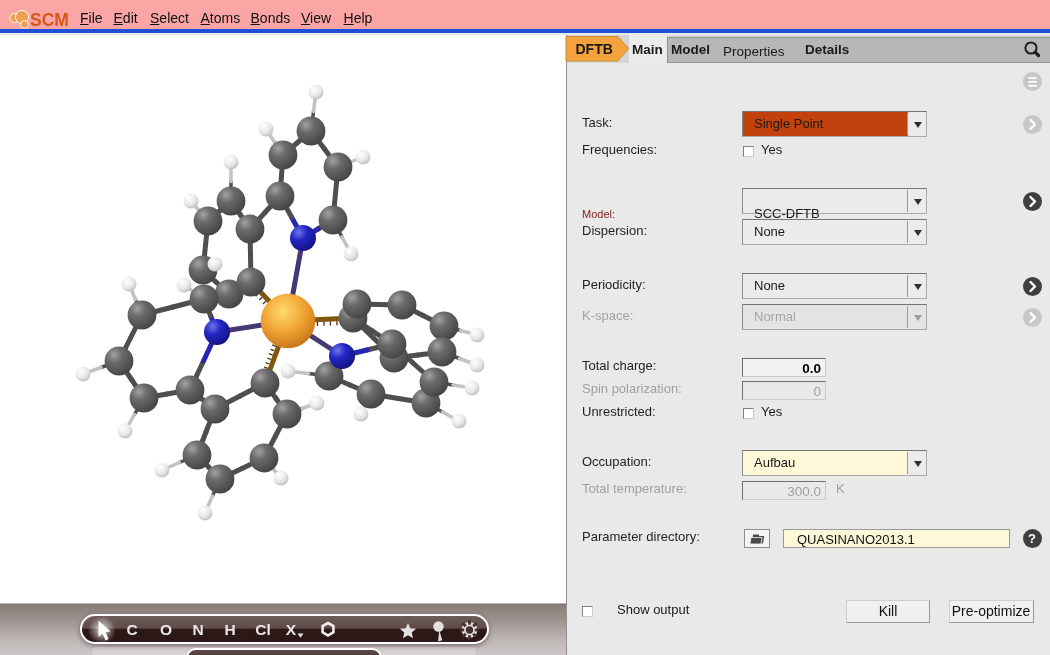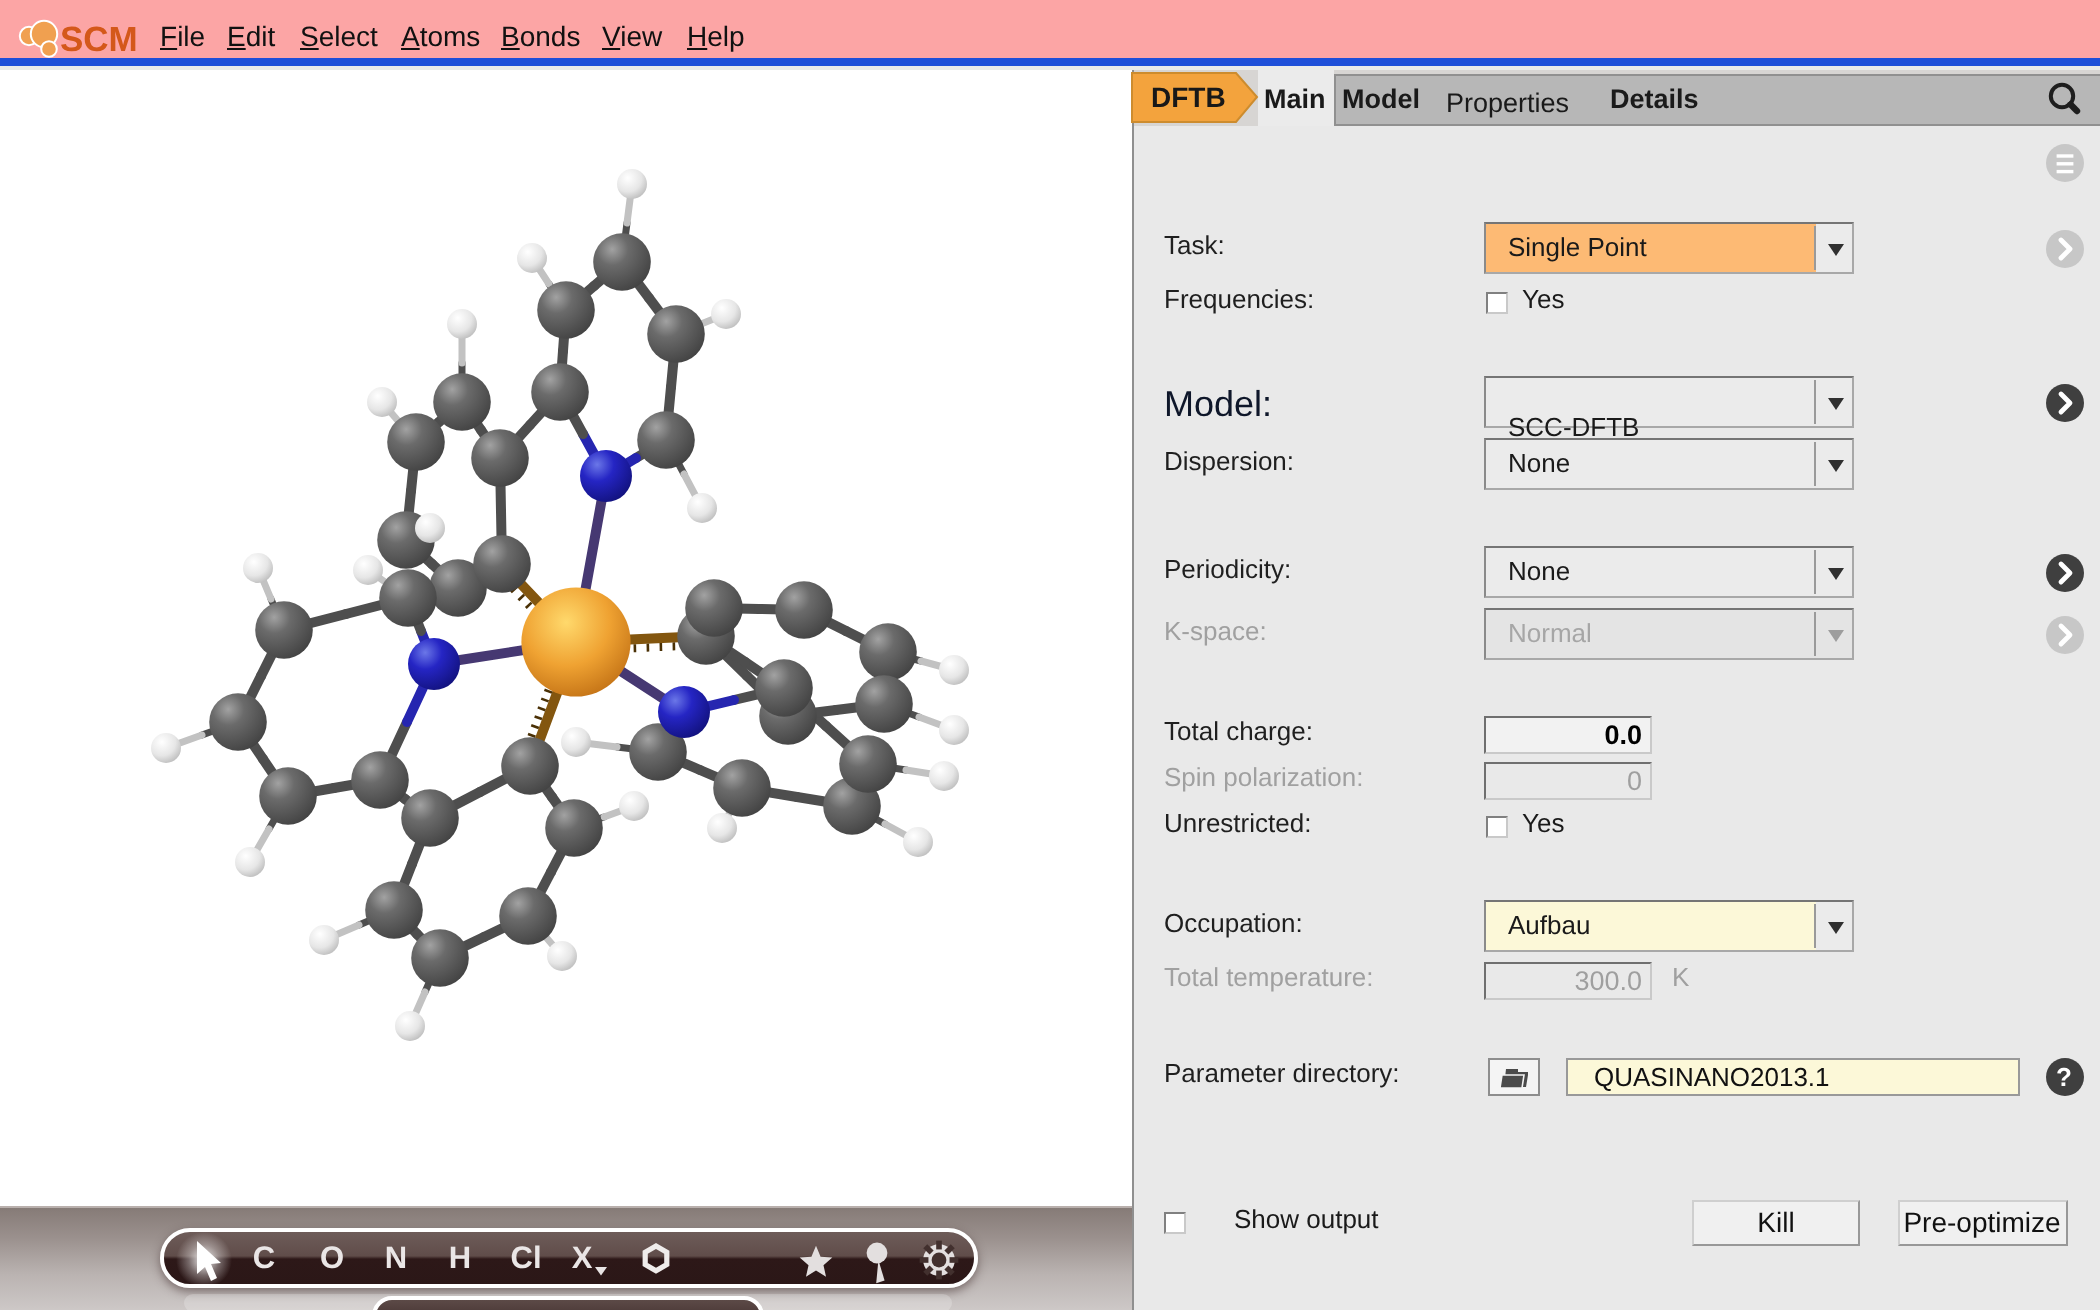--- a/index.html
+++ b/index.html
@@ -319,34 +319,34 @@
 </svg>
 <div style="position:absolute;left:632px;top:42px;font-size:13.5px;font-weight:bold;color:#1a1a1a">Main</div>
 <div style="position:absolute;left:671px;top:42px;font-size:13.5px;font-weight:bold;color:#1a1a1a">Model</div>
 <div style="position:absolute;left:723px;top:44px;font-size:13.5px;font-weight:normal;color:#1a1a1a">Properties</div>
 <div style="position:absolute;left:805px;top:42px;font-size:13.5px;font-weight:bold;color:#1a1a1a">Details</div>
 <svg width="24" height="24" style="position:absolute;left:1022px;top:38px">
  <circle cx="9" cy="10" r="5.6" fill="none" stroke="#1e1e1e" stroke-width="2"></circle>
  <line x1="13.3" y1="14.3" x2="16.5" y2="17.5" stroke="#1e1e1e" stroke-width="3.2" stroke-linecap="round"></line>
 </svg>
 <div style="position:absolute;left:582px;top:115px;font-size:13px;color:#1f1f1f">Task:</div>
-<div style="position:absolute;left:742px;top:111px;width:185px;height:26px;background:#fdba74;border:1px solid #a8a8a8;border-top:1px solid #757575;border-left:1px solid #8a8a8a;box-sizing:border-box">
+<div style="position:absolute;left:742px;top:111px;width:185px;height:26px;background:#c2410c;border:1px solid #a8a8a8;border-top:1px solid #757575;border-left:1px solid #8a8a8a;box-sizing:border-box">
 <div style="position:absolute;left:11px;top:4px;font-size:13px;color:#1a1a1a">Single Point</div>
 <div style="position:absolute;right:0;top:0;bottom:0;width:18px;background:#ebebeb"></div>
 <div style="position:absolute;right:18px;top:1px;bottom:1px;width:1px;background:#9a9a9a"></div>
 <div style="position:absolute;right:4.5px;top:10px;width:0;height:0;border-left:4.5px solid transparent;border-right:4.5px solid transparent;border-top:6px solid #303030"></div>
 </div>
 <div style="position:absolute;left:1022.5px;top:114.5px;width:19px;height:19px;border-radius:50%;background:#c7c7c7">
 <svg width="19" height="19">
       <path d="M 7.5 5 L 12 9.5 L 7.5 14" fill="none" stroke="#ffffff" stroke-width="2.4" stroke-linecap="round" stroke-linejoin="round"></path>
     </svg></div>
 <div style="position:absolute;left:582px;top:142px;font-size:13px;color:#1f1f1f">Frequencies:</div>
 <div style="position:absolute;left:743px;top:145.5px;width:11px;height:11px;background:#ffffff;border-top:1px solid #808080;border-left:1px solid #808080;border-right:1px solid #c9c9c9;border-bottom:1px solid #c9c9c9;box-sizing:border-box"></div>
 <div style="position:absolute;left:761px;top:142px;font-size:13px;color:#1a1a1a">Yes</div>
-<div style="position:absolute;left:582px;top:192px;font-size:18px;color:#0f172a">Model:</div>
+<div style="position:absolute;left:582px;top:208px;font-size:11px;color:#7f1d1d">Model:</div>
 <div style="position:absolute;left:742px;top:188px;width:185px;height:26px;background:#ebebeb;border:1px solid #a8a8a8;border-top:1px solid #757575;border-left:1px solid #8a8a8a;box-sizing:border-box">
 <div style="position:absolute;left:11px;top:17px;font-size:13px;color:#1a1a1a">SCC-DFTB</div>
 <div style="position:absolute;right:0;top:0;bottom:0;width:18px;background:#ebebeb"></div>
 <div style="position:absolute;right:18px;top:1px;bottom:1px;width:1px;background:#9a9a9a"></div>
 <div style="position:absolute;right:4.5px;top:10px;width:0;height:0;border-left:4.5px solid transparent;border-right:4.5px solid transparent;border-top:6px solid #303030"></div>
 </div>
 <div style="position:absolute;left:1022.5px;top:191.5px;width:19px;height:19px;border-radius:50%;background:#3f3f3f">
 <svg width="19" height="19">
       <path d="M 7.5 5 L 12 9.5 L 7.5 14" fill="none" stroke="#ffffff" stroke-width="2.4" stroke-linecap="round" stroke-linejoin="round"></path>
     </svg></div>

